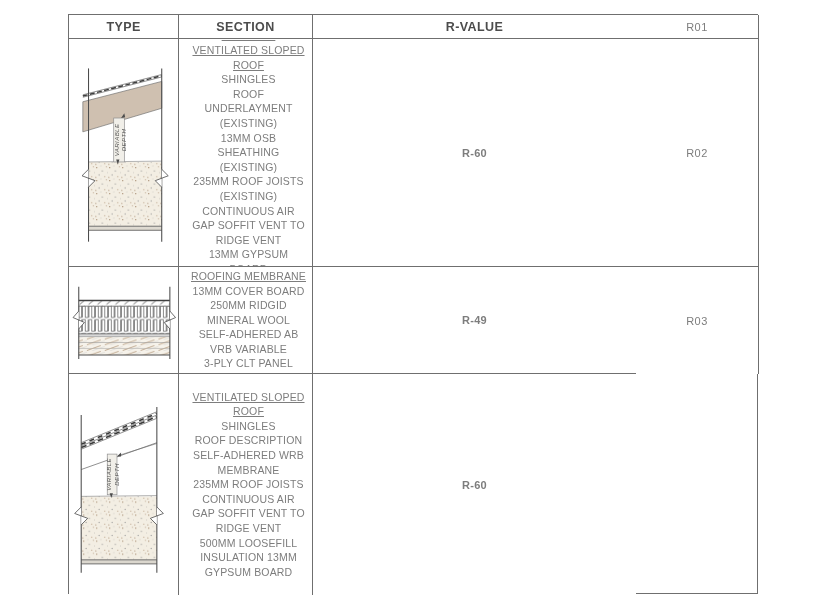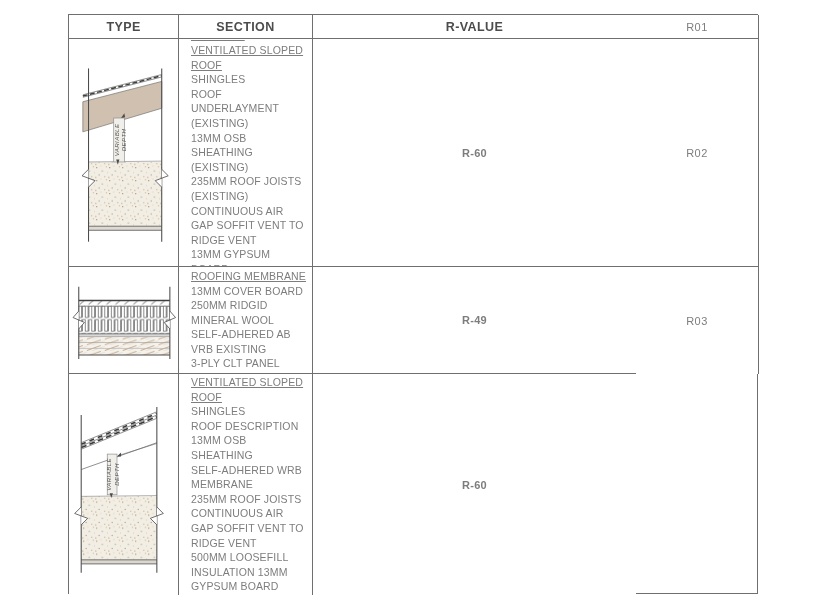--- a/index.html
+++ b/index.html
@@ -1,17 +1,17 @@
 <!DOCTYPE html>
 <html><head>
 <meta charset="utf-8">
 <style>
   html,body{margin:0;padding:0;background:#ffffff;}
   body{width:830px;height:616px;font-family:"Liberation Sans", sans-serif;}
-  .sheet{position:relative;width:830px;height:616px;background:#fff;overflow:hidden;}
+  .sheet{position:relative;width:830px;height:616px;background:#fff;overflow:hidden;text-align:center;}
   .assembly-table{
     position:absolute;left:68px;top:14px;width:690px;height:580px;
     display:grid;grid-template-columns:110px 134px 323px 123px;
     grid-template-rows:24px 228px 107px 221px;
     border:1px solid #6f6f6f;box-sizing:border-box;background:#fff;
   }
   .cell{border-right:1px solid #6f6f6f;border-bottom:1px solid #6f6f6f;box-sizing:border-box;
     display:flex;align-items:center;justify-content:center;overflow:hidden;background:#fff;}
   .cell.lastcol{border-right:none;}
   .cell.lastrow{border-bottom:none;}
@@ -142,21 +142,21 @@
 
         <path d="M12,42 L5,50 L19,56 L12,64" fill="#ffffff" stroke="#4c4c4c" stroke-width="1"></path>
         <path d="M124,42 L131,50 L117,56 L124,64" fill="#ffffff" stroke="#4c4c4c" stroke-width="1"></path>
       </svg>
     </div>
     <div class="cell desc-cell">
       <div class="desc">
         <div class="desc-title">FLAT ROOF EPDM ROOFING MEMBRANE</div>
         <div>13MM COVER BOARD</div>
         <div>250MM RIDGID MINERAL WOOL</div>
-        <div>SELF-ADHERED AB VRB EXISTING</div>
+        <div>SELF-ADHERED AB VRB VARIABLE</div>
         <div>3-PLY CLT PANEL ROOF DECK</div>
       </div>
     </div>
     <div class="cell lastcol">
       <span class="rv-label">R-49</span>
     </div>
 
     <div class="cell lastrow">
       <span class="id-label">R03</span>
     </div>
@@ -203,21 +203,20 @@
 
         <path d="M15,137 L7,145 L23,151 L15,159" fill="#ffffff" stroke="#4c4c4c" stroke-width="1"></path>
         <path d="M108,137 L116,145 L100,151 L108,159" fill="#ffffff" stroke="#4c4c4c" stroke-width="1"></path>
       </svg>
     </div>
     <div class="cell desc-cell lastrow">
       <div class="desc">
         <div class="desc-title">VENTILATED SLOPED ROOF</div>
         <div>SHINGLES</div>
         <div>ROOF DESCRIPTION</div>
-        <div>13MM OSB SHEATHING</div>
         <div>SELF-ADHERED WRB MEMBRANE</div>
         <div>235MM ROOF JOISTS</div>
         <div>CONTINUOUS AIR GAP SOFFIT VENT TO RIDGE VENT</div>
         <div>500MM LOOSEFILL INSULATION 13MM GYPSUM BOARD</div>
       </div>
     </div>
     <div class="cell lastcol lastrow">
       <span class="rv-label">R-60</span>
     </div>
 

